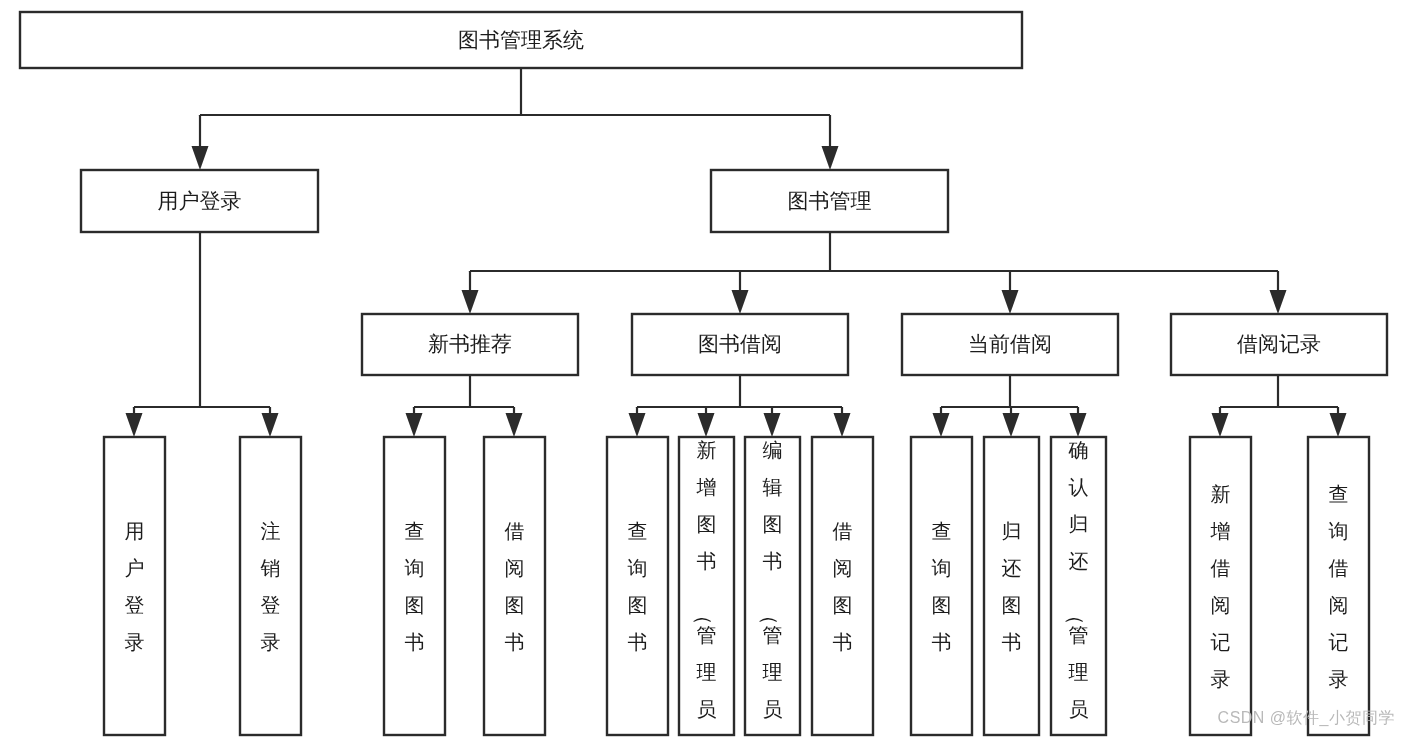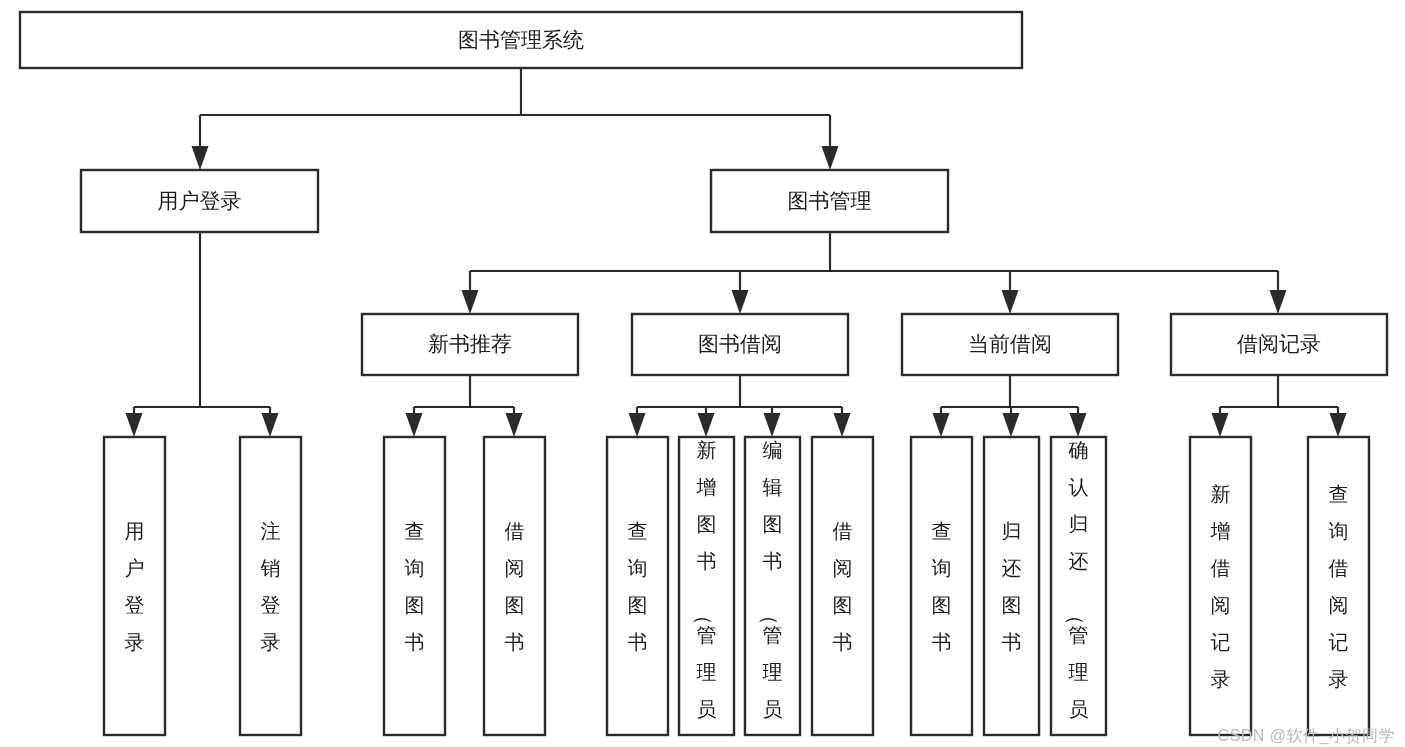--- a/index.html
+++ b/index.html
@@ -51,21 +51,21 @@
     stroke-width: 2.2;
     fill: none;
   }
   .arrow-head {
     fill: #2b2b2b;
     stroke: none;
   }
   .watermark {
     position: absolute;
     right: 10px;
-    bottom: 0;
+    bottom: 18px;
     font-family: "Liberation Sans", "DejaVu Sans", sans-serif;
     font-size: 16px;
     color: #b9b9b9;
     letter-spacing: 0.5px;
     white-space: nowrap;
     user-select: none;
   }
 </style>
 </head>
 <body>

